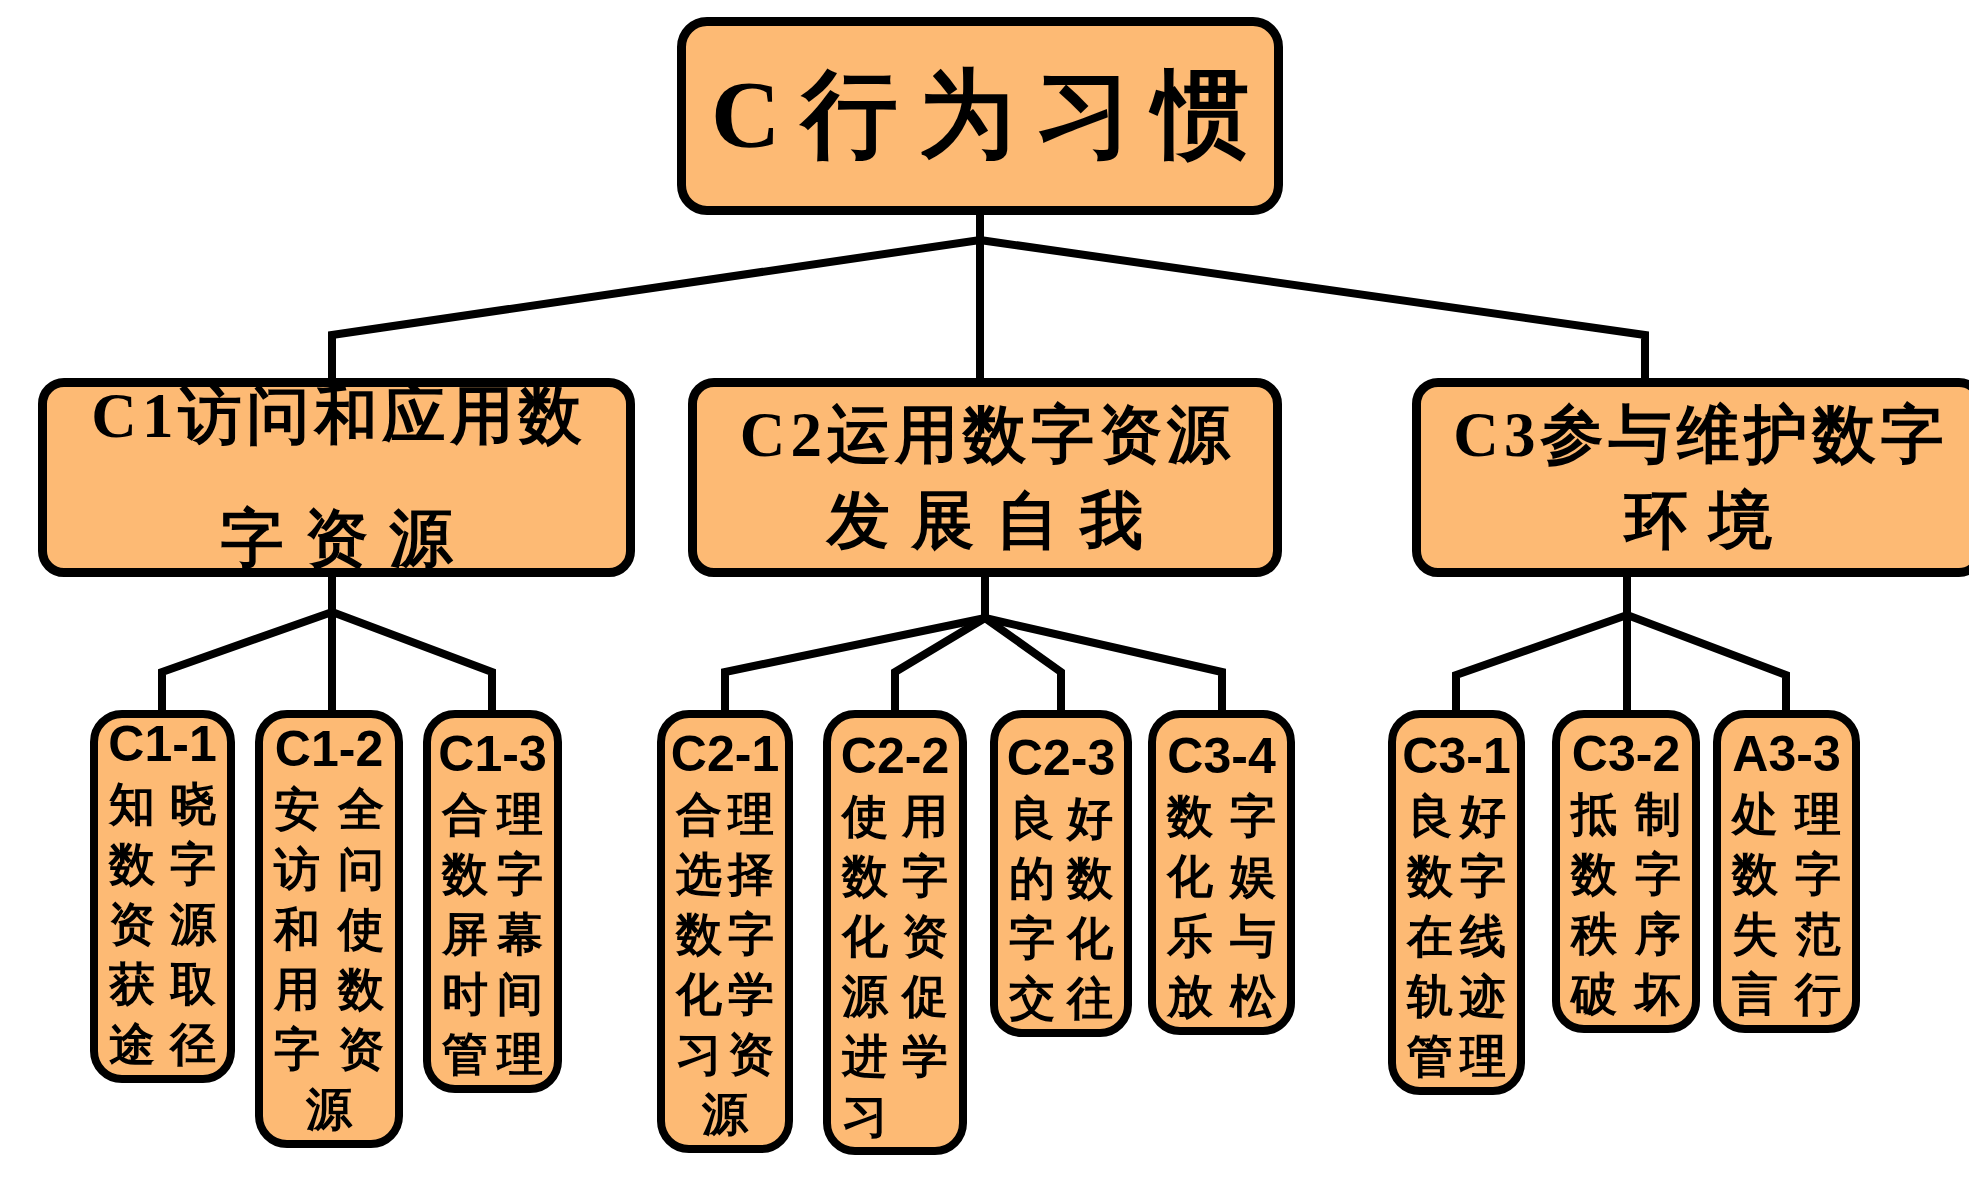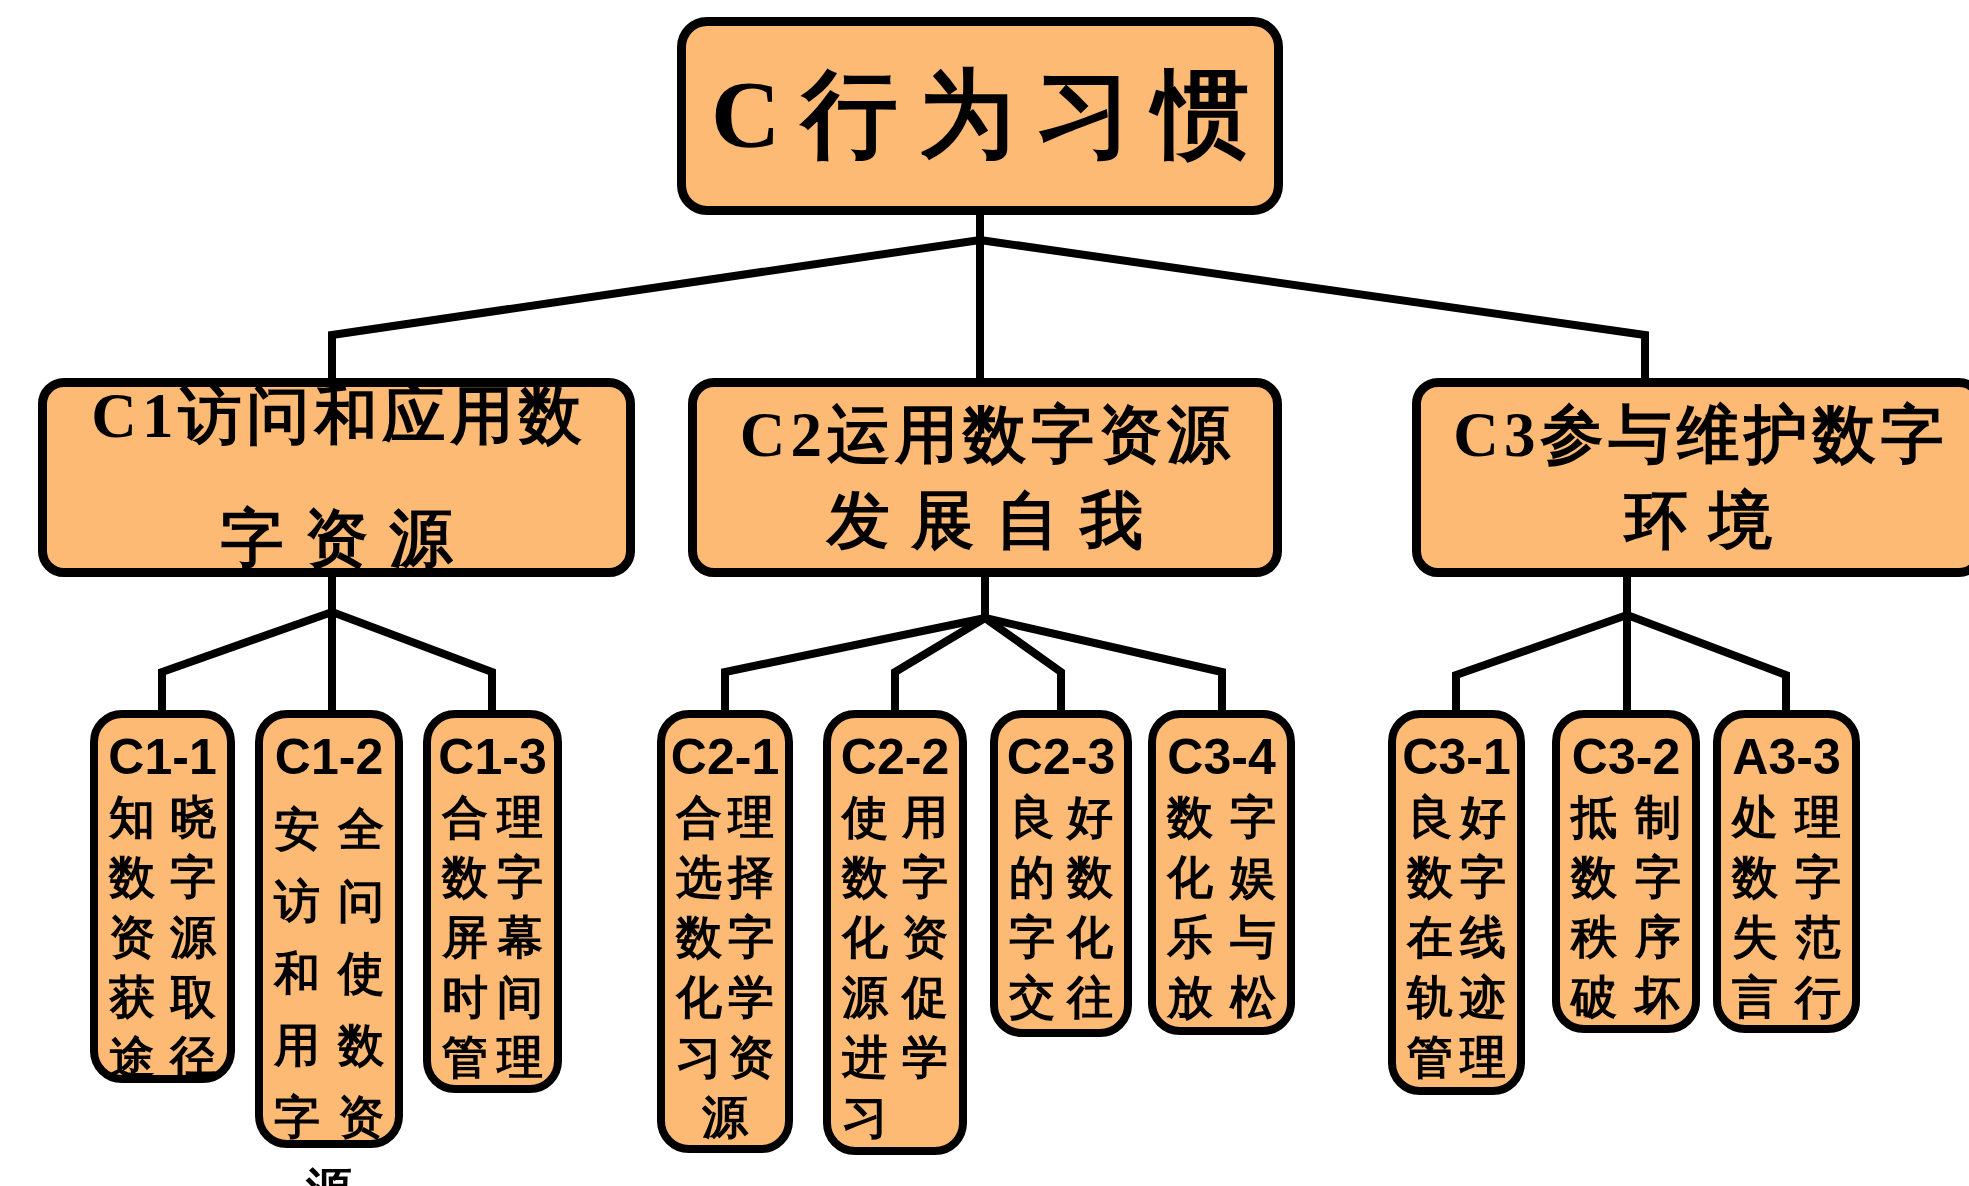--- a/index.html
+++ b/index.html
@@ -53,21 +53,21 @@
   }
   .branch-c1 { left: 38px;   width: 597px; gap: 37px; }
   .branch-c2 { left: 688px;  width: 594px; }
   .branch-c3 { left: 1412px; width: 573px; }
   .branch-line-1 { letter-spacing: 0.08em; padding-left: 0.08em; }
   .branch-line-2 { letter-spacing: 0.34em; padding-left: 0.34em; }
   .leaf-node {
     top: 710px;
     border: 8px solid #000000;
     border-radius: 32px;
-    justify-content: flex-start;
+    justify-content: flex-end;
     padding: 8px 11px 0 11px;
   }
   .leaf-code {
     font-family: "Liberation Sans", sans-serif;
     font-size: 50px;
     line-height: 62px;
     font-weight: bold;
     white-space: nowrap;
   }
   .leaf-line {
@@ -75,21 +75,21 @@
     font-size: 46px;
     line-height: 60px;
     font-weight: bold;
     text-align: justify;
     text-align-last: justify;
   }
   .leaf-line.center { text-align: center; text-align-last: center; }
   .leaf-line.left   { text-align: left;   text-align-last: left; }
 
   .leaf-c1-1 { left: 90px;   width: 145px; height: 373px; }
-  .leaf-c1-2 { left: 255px;  width: 148px; height: 438px; gap: 12px; }
+  .leaf-c1-2 { left: 255px;  width: 148px; height: 438px; }
   .leaf-c1-3 { left: 423px;  width: 139px; height: 383px; }
   .leaf-c2-1 { left: 657px;  width: 136px; height: 443px; }
   .leaf-c2-2 { left: 823px;  width: 144px; height: 445px; }
   .leaf-c2-3 { left: 990px;  width: 142px; height: 327px; }
   .leaf-c3-4 { left: 1148px; width: 147px; height: 325px; }
   .leaf-c3-1 { left: 1388px; width: 137px; height: 385px; }
   .leaf-c3-2 { left: 1552px; width: 148px; height: 323px; }
   .leaf-a3-3 { left: 1713px; width: 147px; height: 323px; }
 </style>
 </head>

